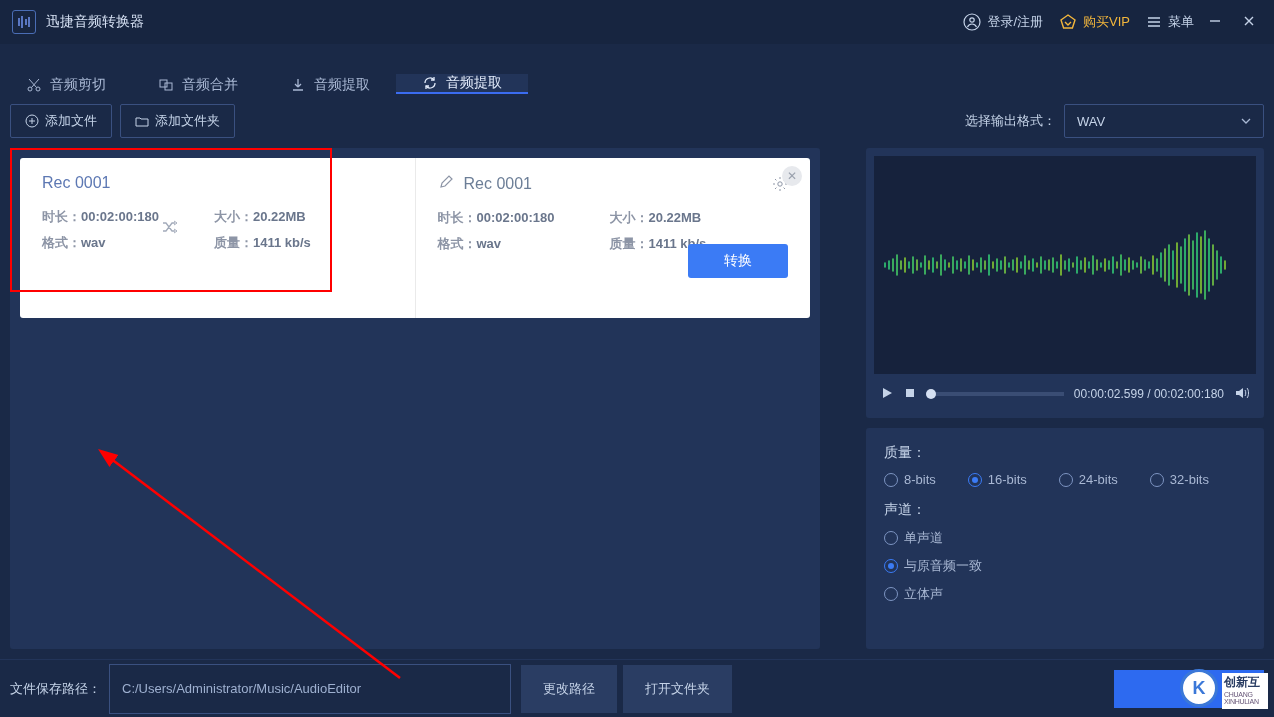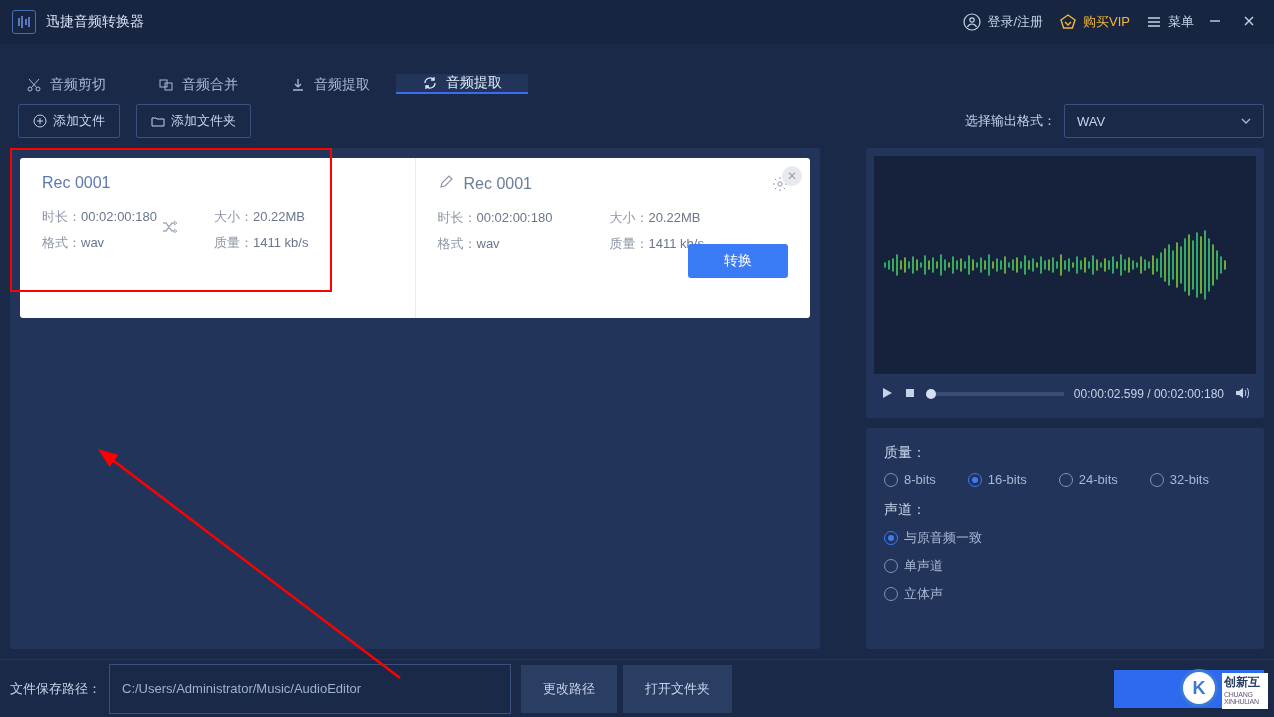--- a/index.html
+++ b/index.html
@@ -16,38 +16,38 @@
 .titlebar .win-btn { width: 26px; text-align: center; margin-left: 8px; cursor: pointer; color: #a9b8d4; }
 
 
 .tabs { height: 50px; background: #1a2947; display: flex; align-items: flex-end; }
 .tab { display: flex; align-items: center; padding: 0 26px; color: #a9b8d4; cursor: pointer; font-size: 14px; }
 .tab.active { background: #223459; border-bottom: 2px solid #3b6cf0; color: #e3ecfb; }
 .tab svg { margin-right: 8px; }
 
 
 .toolbar { height: 54px; display: flex; align-items: center; padding: 0 10px; }
-.btn-outline { border: 1px solid #3a5080; background: transparent; color: #c5d3e8; height: 34px; padding: 0 14px; display: flex; align-items: center; border-radius: 2px; cursor: pointer; font-size: 13px; margin-right: 8px; margin-left: 8px; }
+.btn-outline { border: 1px solid #3a5080; background: transparent; color: #c5d3e8; height: 34px; padding: 0 14px; display: flex; align-items: center; border-radius: 2px; cursor: pointer; font-size: 13px; margin-right: 8px; }
 .btn-outline svg { margin-right: 6px; }
 .toolbar .spacer { flex: 1; }
 .toolbar .out-label { margin-right: 8px; color: #c5d3e8; }
 .select { width: 200px; height: 34px; border: 1px solid #3a5080; display: flex; align-items: center; padding: 0 12px; justify-content: space-between; cursor: pointer; border-radius: 2px; }
 
 
 .main { display: flex; padding: 0 10px 10px 10px; gap: 10px; height: calc(717px - 44px - 50px - 54px - 58px); }
 .filelist { flex: 1; background: #223459; border-radius: 3px; padding: 10px; position: relative; }
 .sidebar { width: 434px; display: flex; flex-direction: column; gap: 10px; padding-left: 36px; }
 
 
 .file-card { background: #fff; border-radius: 3px; height: 160px; display: flex; position: relative; margin-bottom: 10px; }
 .file-left { flex: 1; border-right: 1px solid #eaeaea; padding: 16px 22px 10px 22px; position: relative; }
 .file-right { flex: 1; padding: 16px 22px 10px 22px; position: relative; }
 .file-name { font-size: 16px; color: #5d78b3; margin-bottom: 16px; }
 .file-name-right { font-size: 16px; color: #6c7e97; margin-bottom: 16px; }
-.meta-row { display: flex; margin-bottom: 8px; }
+.meta-row { display: flex; margin-bottom: 8px; font-weight: bold; }
 .meta { width: 172px; color: #6a768c; font-size: 13px; }
 .meta .lbl { color: #8d95a6; }
 .file-close { position: absolute; top: 8px; right: 8px; width: 20px; height: 20px; border-radius: 50%; background: #e7e9ed; color: #9aa1ad; display: flex; align-items: center; justify-content: center; cursor: pointer; font-size: 12px; }
 .edit-ic { color: #8d95a6; margin-right: 10px; }
 .gear-ic { position: absolute; top: 18px; right: 22px; color: #8d95a6; cursor: pointer; }
 .shuffle-ic { position: absolute; left: calc(50% - 56px); top: 60px; color: #a3abba; }
 .convert-btn { position: absolute; right: 22px; bottom: 40px; width: 100px; height: 34px; background: #3b7bf5; color: #fff; border: none; border-radius: 3px; cursor: pointer; font-size: 14px; }
 .highlight-box { position: absolute; left: 0; top: 0; width: 322px; height: 144px; border: 2px solid #f00; pointer-events: none; z-index: 5; }
 
 
@@ -376,27 +376,27 @@
             <span class="circ"></span>
             <span>24-bits</span>
           </div>
         <div class="radio">
             <span class="circ"></span>
             <span>32-bits</span>
           </div>
       </div>
       <div class="sec-title">声道：</div>
       <div class="radio-row" style="flex-direction:column;gap:10px;">
+        <div class="radio">
+            <span class="circ"></span>
+            <span>单声道</span>
+          </div>
         <div class="radio selected">
             <span class="circ"></span>
             <span>与原音频一致</span>
-          </div>
-        <div class="radio">
-            <span class="circ"></span>
-            <span>单声道</span>
           </div>
         <div class="radio">
             <span class="circ"></span>
             <span>立体声</span>
           </div>
       </div>
     </div>
   </div>
 </div>
 

